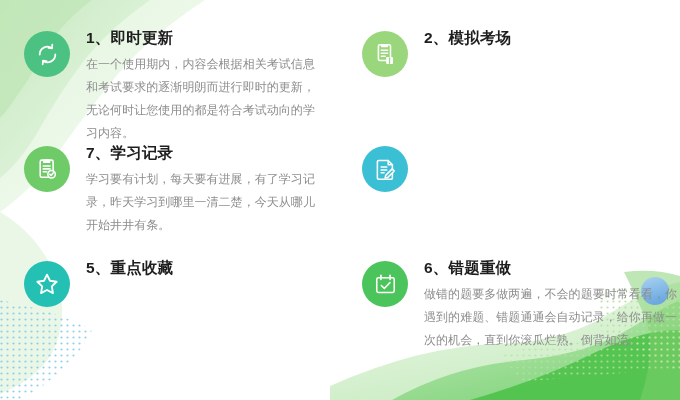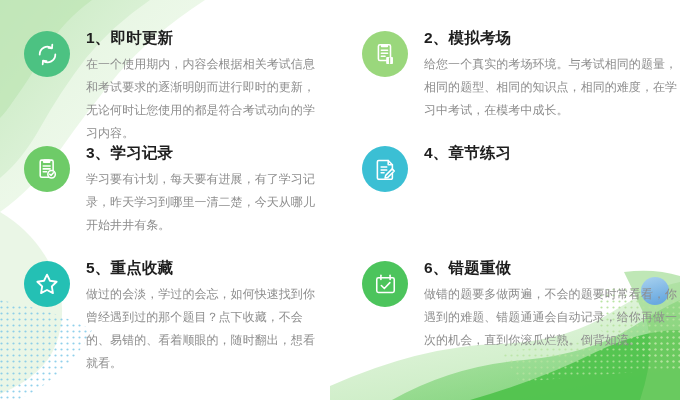--- a/index.html
+++ b/index.html
@@ -178,67 +178,64 @@
           <path d="M9.2 2.6 h3.6 a0.9 0.9 0 0 1 0.9 0.9 v0.9 h-5.4 v-0.9 a0.9 0.9 0 0 1 0.9 -0.9 z" fill="#ffffff"></path>
           <line x1="8.0" y1="8.0" x2="14.0" y2="8.0"></line>
           <line x1="8.0" y1="10.8" x2="14.0" y2="10.8"></line>
           <line x1="8.0" y1="13.6" x2="11.6" y2="13.6"></line>
           <path d="M13.4 15.2 h5.0 v5.2 h-5.0 z" fill="#ffffff" stroke="#ffffff"></path>
           <path d="M15.9 15.2 v5.2" stroke="#9ad77c" stroke-width="1.2"></path>
         </svg>
       </div>
       <div class="feature-text">
         <div class="feature-title">2、模拟考场</div>
-        <div class="feature-desc">给您一个真实的考场环境。与考试相同的题量，相同的题型、相同的知识点，相同的难度，在学习中考试，在模考中成长。</div>
       </div>
     </div>
 
     <div class="feature col-left">
       <div class="icon-badge" style="background:#6ecb68;">
         <svg viewBox="0 0 24 24" width="25" height="25" fill="none" stroke="#ffffff" stroke-width="1.5" stroke-linecap="round" stroke-linejoin="round">
           <rect x="5.0" y="3.0" width="12.4" height="16.4" rx="1.5"></rect>
           <path d="M9.2 3.0 h4.0 a0.9 0.9 0 0 1 0.9 0.9 v1.0 h-5.8 v-1.0 a0.9 0.9 0 0 1 0.9 -0.9 z" fill="#ffffff"></path>
           <line x1="7.9" y1="8.6" x2="14.5" y2="8.6"></line>
           <line x1="7.9" y1="11.4" x2="14.5" y2="11.4"></line>
           <line x1="7.9" y1="14.2" x2="11.2" y2="14.2"></line>
           <circle cx="15.9" cy="16.5" r="3.6" fill="#6ecb68"></circle>
           <polyline points="14.2,16.5 15.4,17.7 17.7,15.2"></polyline>
         </svg>
       </div>
       <div class="feature-text">
-        <div class="feature-title">3、学习记录</div>
+        <div class="feature-title">7、学习记录</div>
         <div class="feature-desc">学习要有计划，每天要有进展，有了学习记录，昨天学习到哪里一清二楚，今天从哪儿开始井井有条。</div>
       </div>
     </div>
 
     <div class="feature col-right">
       <div class="icon-badge" style="background:#3bbfd4;">
         <svg viewBox="0 0 24 24" width="25" height="25" fill="none" stroke="#ffffff" stroke-width="1.5" stroke-linecap="round" stroke-linejoin="round">
           <path d="M5.4 3.4 h9.2 l4.0 4.0 v12.8 a1.2 1.2 0 0 1 -1.2 1.2 h-12.0 a1.2 1.2 0 0 1 -1.2 -1.2 v-15.6 a1.2 1.2 0 0 1 1.2 -1.2 z"></path>
           <polyline points="14.6,3.4 14.6,7.4 18.6,7.4"></polyline>
           <line x1="7.8" y1="9.6" x2="13.2" y2="9.6"></line>
           <line x1="7.8" y1="12.4" x2="13.2" y2="12.4"></line>
           <line x1="7.8" y1="15.2" x2="10.6" y2="15.2"></line>
           <path d="M18.4 11.4 l2.0 2.0 l-6.2 6.2 l-2.6 0.6 l0.6 -2.6 z" fill="#3bbfd4"></path>
         </svg>
       </div>
       <div class="feature-text">
-        <div class="feature-title">4、章节练习</div>
       </div>
     </div>
 
     <div class="feature col-left">
       <div class="icon-badge" style="background:#24c0b4;">
         <svg viewBox="0 0 24 24" width="26" height="26" fill="none" stroke="#ffffff" stroke-width="1.7" stroke-linecap="round" stroke-linejoin="round">
           <path d="M12 3.4 l2.75 5.6 l6.15 0.9 l-4.45 4.35 l1.05 6.15 l-5.5 -2.9 l-5.5 2.9 l1.05 -6.15 l-4.45 -4.35 l6.15 -0.9 z"></path>
         </svg>
       </div>
       <div class="feature-text">
         <div class="feature-title">5、重点收藏</div>
-        <div class="feature-desc">做过的会淡，学过的会忘，如何快速找到你曾经遇到过的那个题目？点下收藏，不会的、易错的、看着顺眼的，随时翻出，想看就看。</div>
       </div>
     </div>
 
     <div class="feature col-right">
       <div class="icon-badge" style="background:#4cc45c;">
         <svg viewBox="0 0 24 24" width="25" height="25" fill="none" stroke="#ffffff" stroke-width="1.5" stroke-linecap="round" stroke-linejoin="round">
           <rect x="3.6" y="5.6" width="16.8" height="14.0" rx="1.6"></rect>
           <line x1="7.6" y1="3.2" x2="7.6" y2="7.2"></line>
           <line x1="16.4" y1="3.2" x2="16.4" y2="7.2"></line>
           <polyline points="8.0,13.0 10.9,15.9 16.2,10.2"></polyline>

